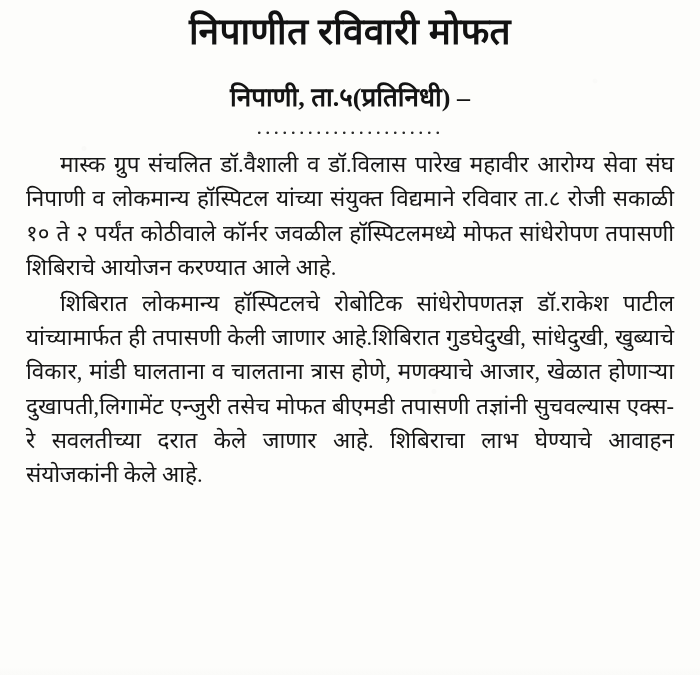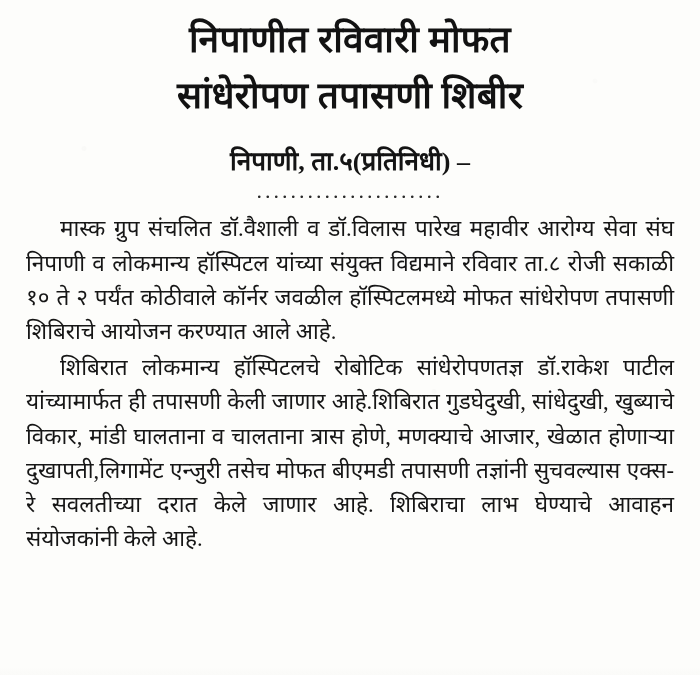--- a/index.html
+++ b/index.html
@@ -11,21 +11,21 @@
     height: 675px;
     background: #ffffff;
     font-family: "Liberation Serif", "DejaVu Serif", serif;
     color: #1c1c1c;
     overflow: hidden;
   }
   .clipping {
     width: 700px;
     height: 675px;
     box-sizing: border-box;
-    padding: 12px 26px 10px 26px;
+    padding: 4px 26px 10px 26px;
     background:
       radial-gradient(circle at 12% 22%, rgba(0,0,0,0.016) 0 2px, transparent 3px),
       radial-gradient(circle at 62% 58%, rgba(0,0,0,0.014) 0 2px, transparent 3px),
       radial-gradient(circle at 85% 12%, rgba(0,0,0,0.012) 0 2px, transparent 3px),
       #fdfdfb;
     position: relative;
   }
   .headline {
     text-align: center;
     font-weight: bold;
@@ -79,21 +79,20 @@
     pointer-events: none;
   }
 </style>
 </head>
 <body>
 
 <div class="clipping">
 
   <div class="headline">
     <span class="l1">निपाणीत रविवारी मोफत</span>
-    <span class="l2">सांधेरोपण तपासणी शिबीर</span>
   </div>
 
   <div class="dateline">निपाणी, ता.५(प्रतिनिधी) –</div>
 
   <div class="dots">......................</div>
 
   <div class="body-text">
     <p class="para">मास्क ग्रुप संचलित डॉ.वैशाली व डॉ.विलास पारेख महावीर आरोग्य सेवा संघ निपाणी व लोकमान्य हॉस्पिटल यांच्या संयुक्त विद्यमाने रविवार ता.८ रोजी सकाळी १० ते २ पर्यंत कोठीवाले कॉर्नर जवळील हॉस्पिटलमध्ये मोफत सांधेरोपण तपासणी शिबिराचे आयोजन करण्यात आले आहे.</p>
     <p class="para last">शिबिरात लोकमान्य हॉस्पिटलचे रोबोटिक सांधेरोपणतज्ञ डॉ.राकेश पाटील यांच्यामार्फत ही तपासणी केली जाणार आहे.शिबिरात गुडघेदुखी, सांधेदुखी, खुब्याचे विकार, मांडी घालताना व चालताना त्रास होणे, मणक्याचे आजार, खेळात होणाऱ्या दुखापती,लिगामेंट एन्जुरी तसेच मोफत बीएमडी तपासणी तज्ञांनी सुचवल्यास एक्स-रे सवलतीच्या दरात केले जाणार आहे. शिबिराचा लाभ घेण्याचे आवाहन संयोजकांनी केले आहे.</p>
   </div>

